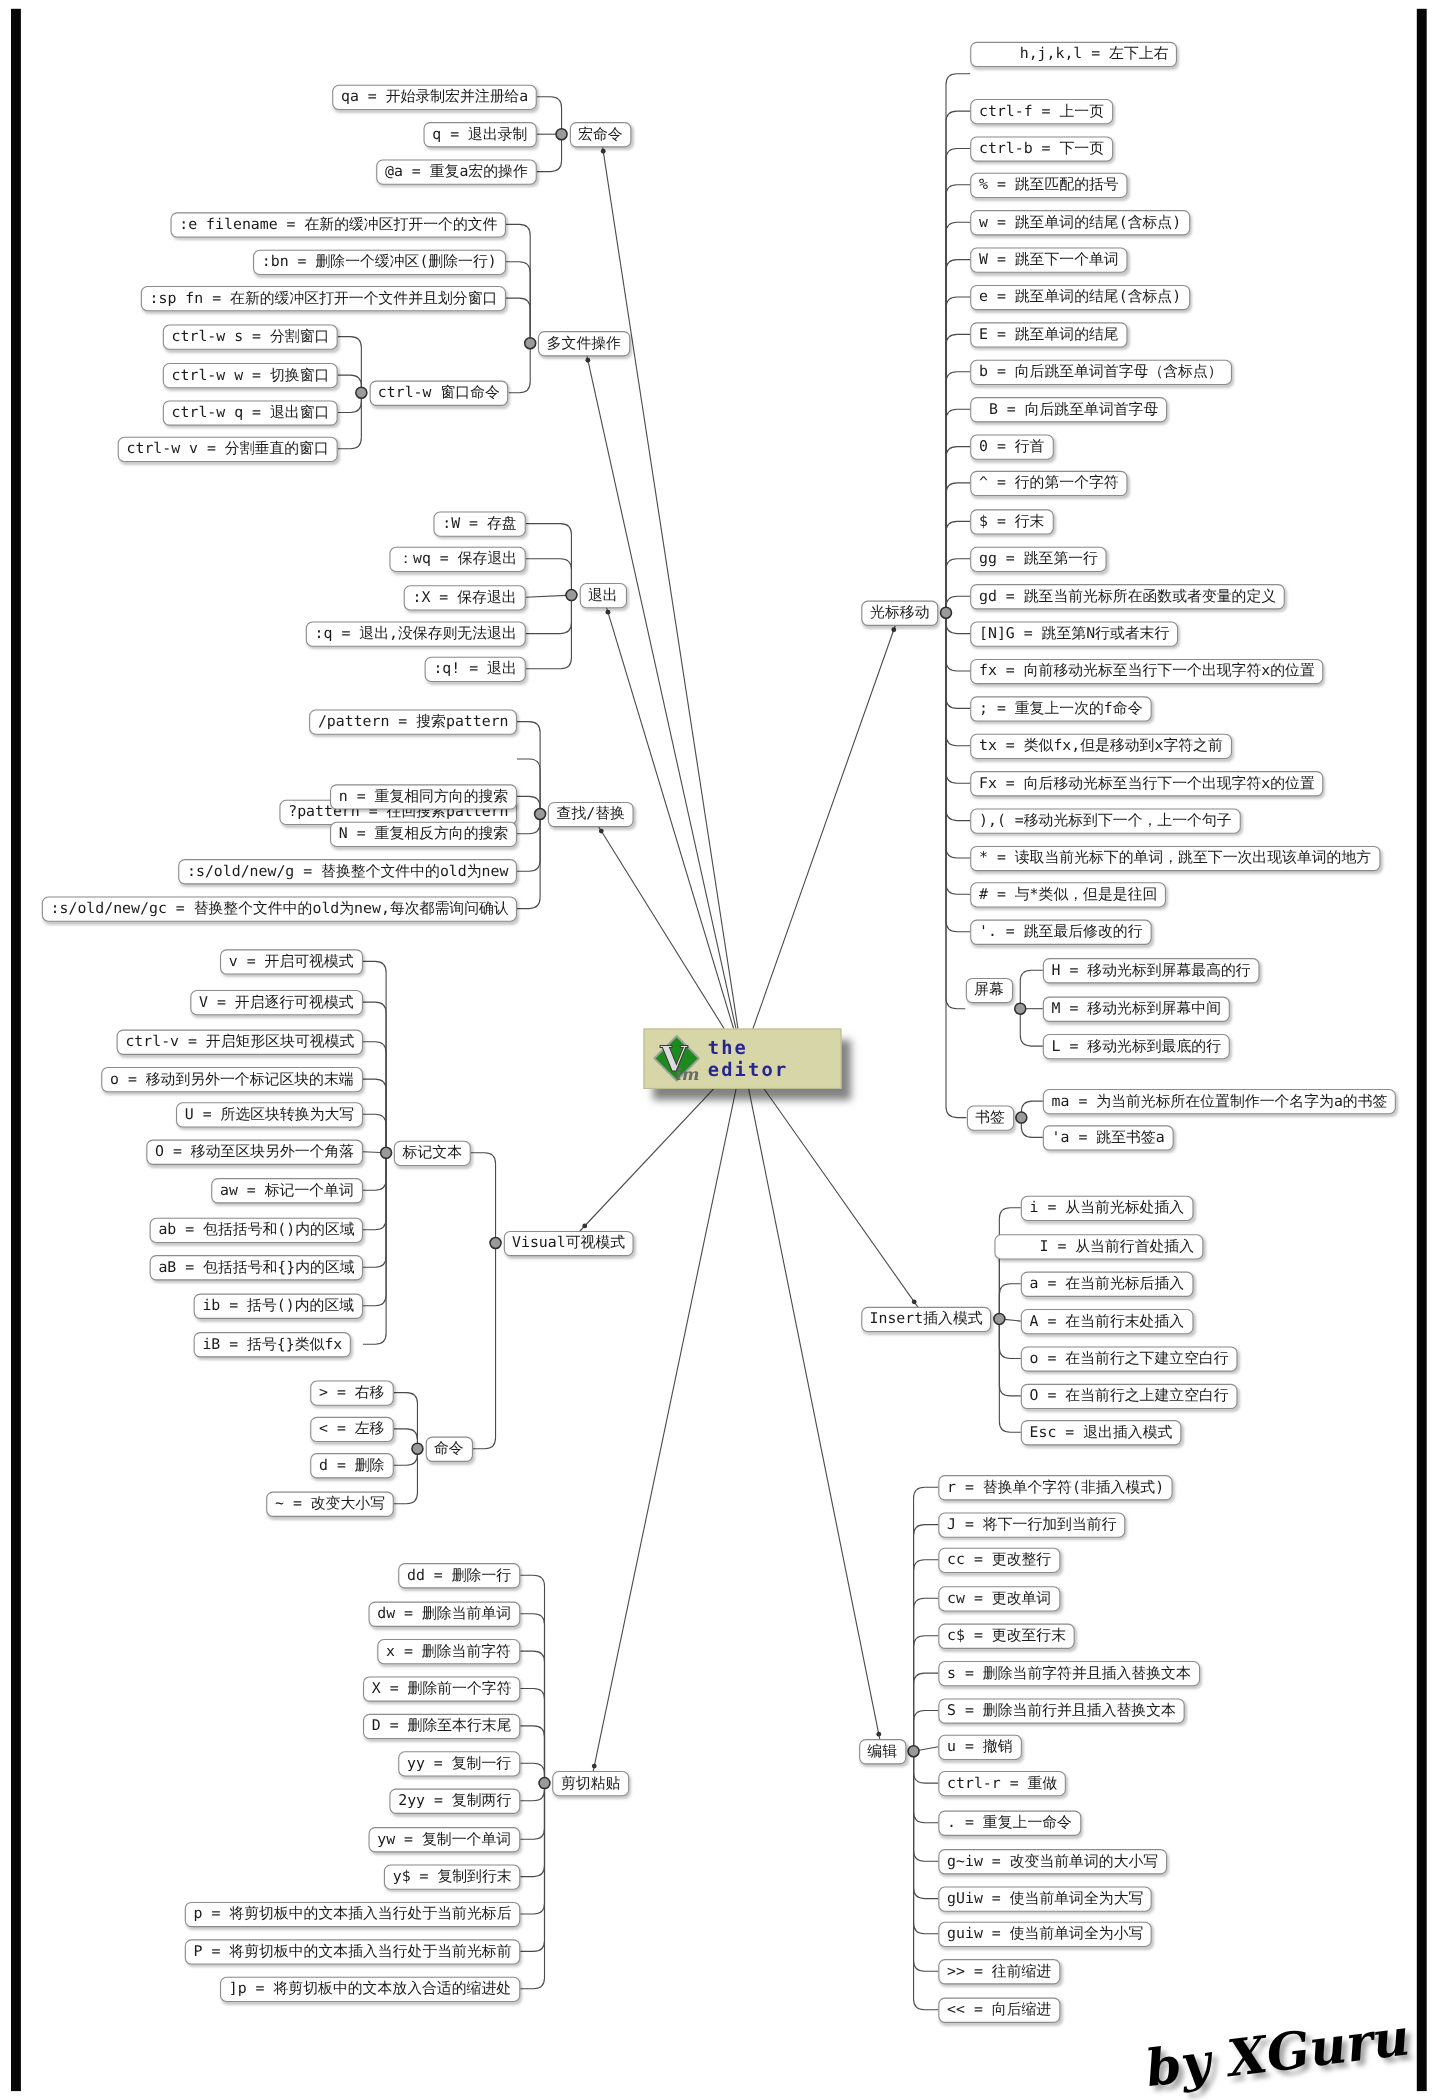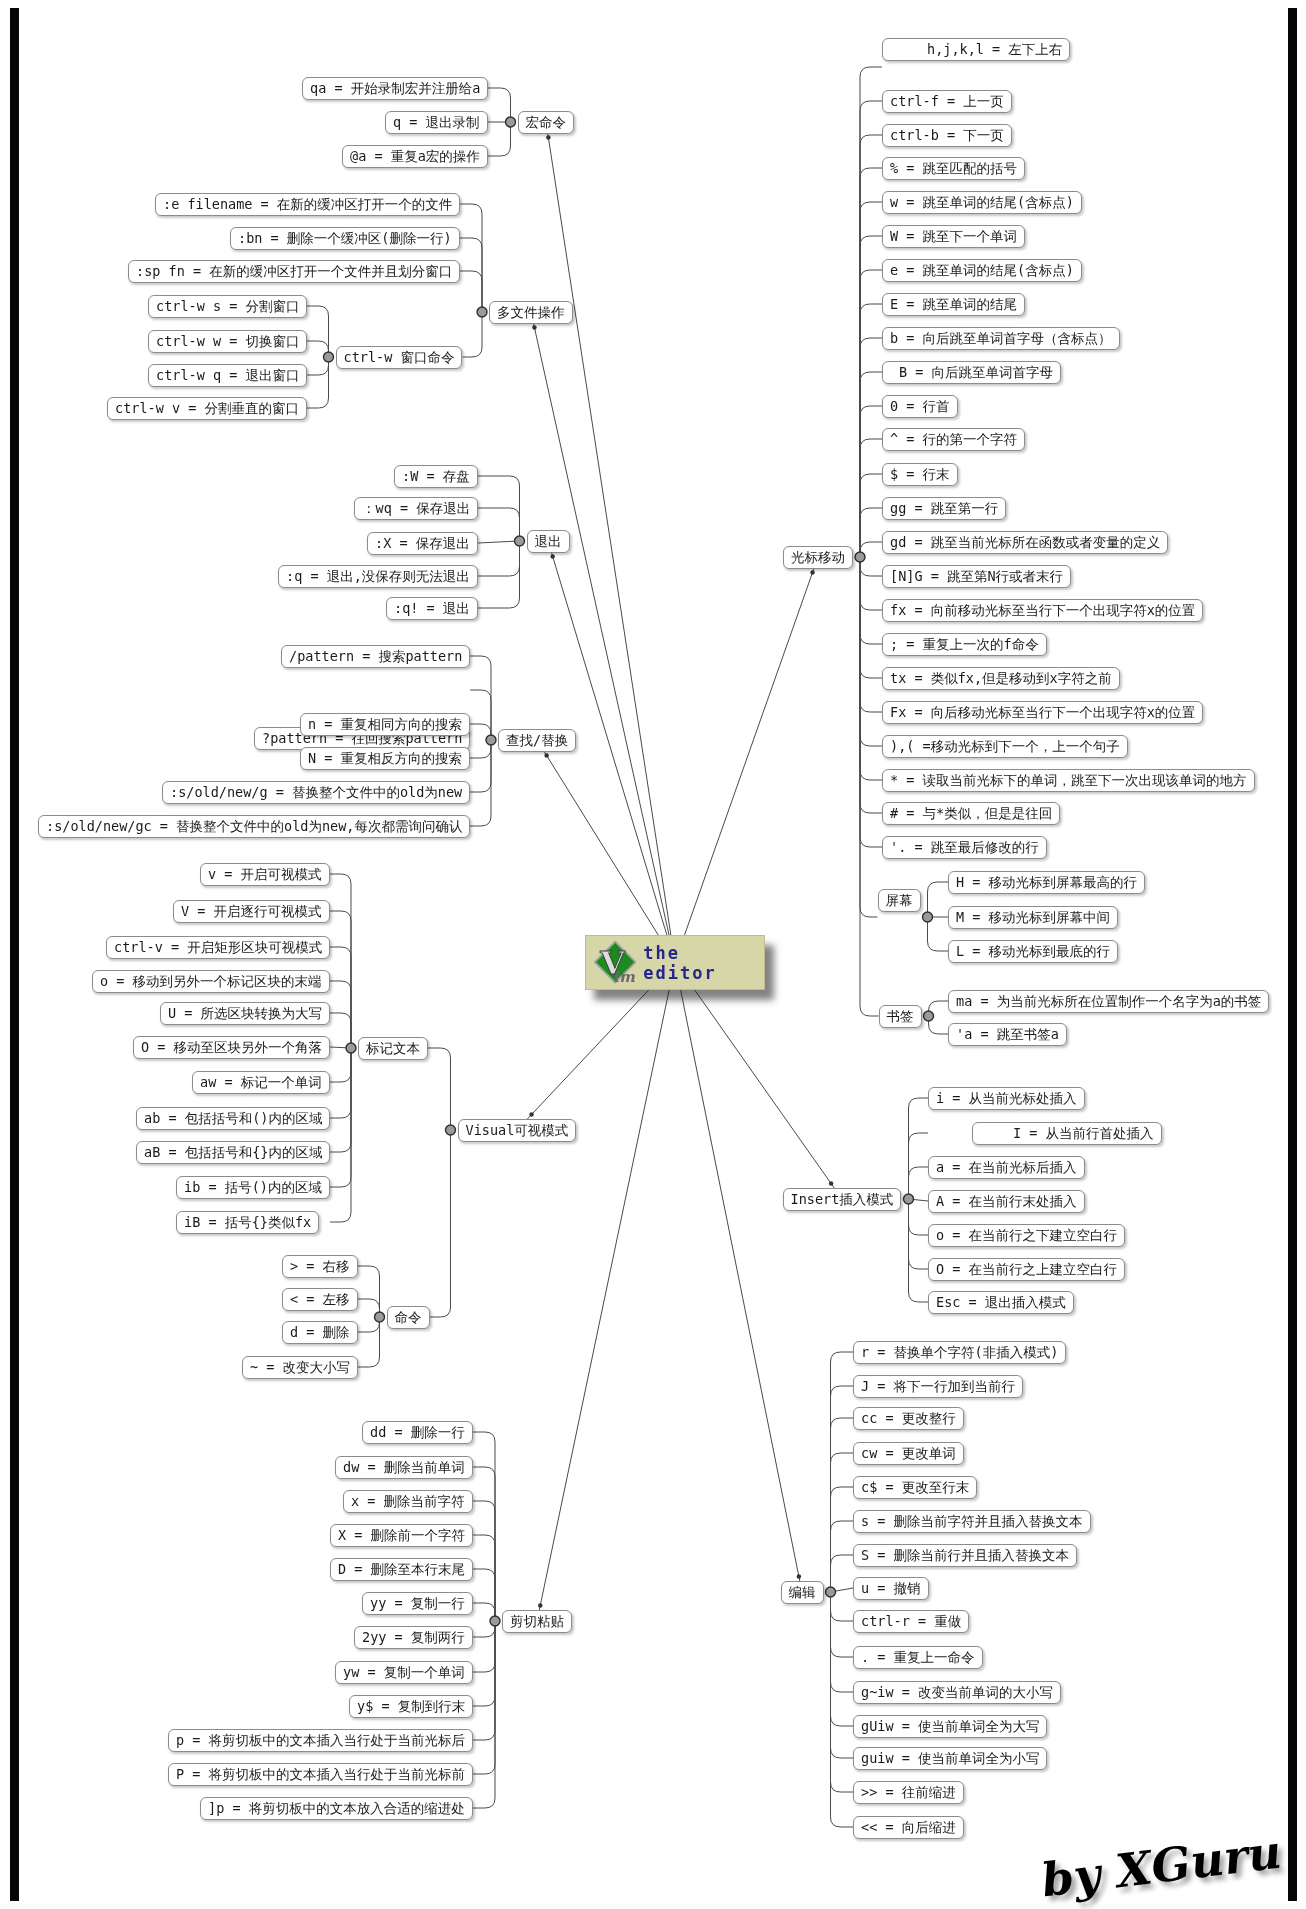--- a/index.html
+++ b/index.html
@@ -278,21 +278,21 @@
     <div class="mitem" style="left: 882px; top: 835.5px;">'. = 跳至最后修改的行</div>
     <div class="mnode" style="left: 877.5px; top: 889px;">屏幕</div>
     <div class="mitem" style="left: 948px; top: 870.5px;">H = 移动光标到屏幕最高的行</div>
     <div class="mitem" style="left: 948px; top: 905.5px;">M = 移动光标到屏幕中间</div>
     <div class="mitem" style="left: 948px; top: 939.5px;">L = 移动光标到最底的行</div>
     <div class="mnode" style="left: 878.5px; top: 1004.5px;">书签</div>
     <div class="mitem" style="left: 948px; top: 989.5px;">ma = 为当前光标所在位置制作一个名字为a的书签</div>
     <div class="mitem" style="left: 948px; top: 1022.5px;">'a = 跳至书签a</div>
     <div class="mnode" style="left: 782.5px; top: 1187.5px;">Insert插入模式</div>
     <div class="mitem" style="left: 928px; top: 1086.5px;">i = 从当前光标处插入</div>
-    <div class="mitem" style="left: 972px; top: 1121.5px; padding-left: 40px;">I = 从当前行首处插入</div>
+    <div class="mitem" style="left: 904px; top: 1121.5px; padding-left: 40px;">I = 从当前行首处插入</div>
     <div class="mitem" style="left: 928px; top: 1155.5px;">a = 在当前光标后插入</div>
     <div class="mitem" style="left: 928px; top: 1189.5px;">A = 在当前行末处插入</div>
     <div class="mitem" style="left: 928px; top: 1223.5px;">o = 在当前行之下建立空白行</div>
     <div class="mitem" style="left: 928px; top: 1257.5px;">O = 在当前行之上建立空白行</div>
     <div class="mitem" style="left: 928px; top: 1290.5px;">Esc = 退出插入模式</div>
     <div class="mnode" style="left: 780.5px; top: 1580.5px;">编辑</div>
     <div class="mitem" style="left: 853px; top: 1340.5px;">r = 替换单个字符(非插入模式)</div>
     <div class="mitem" style="left: 853px; top: 1374.5px;">J = 将下一行加到当前行</div>
     <div class="mitem" style="left: 853px; top: 1406.5px;">cc = 更改整行</div>
     <div class="mitem" style="left: 853px; top: 1441.5px;">cw = 更改单词</div>

